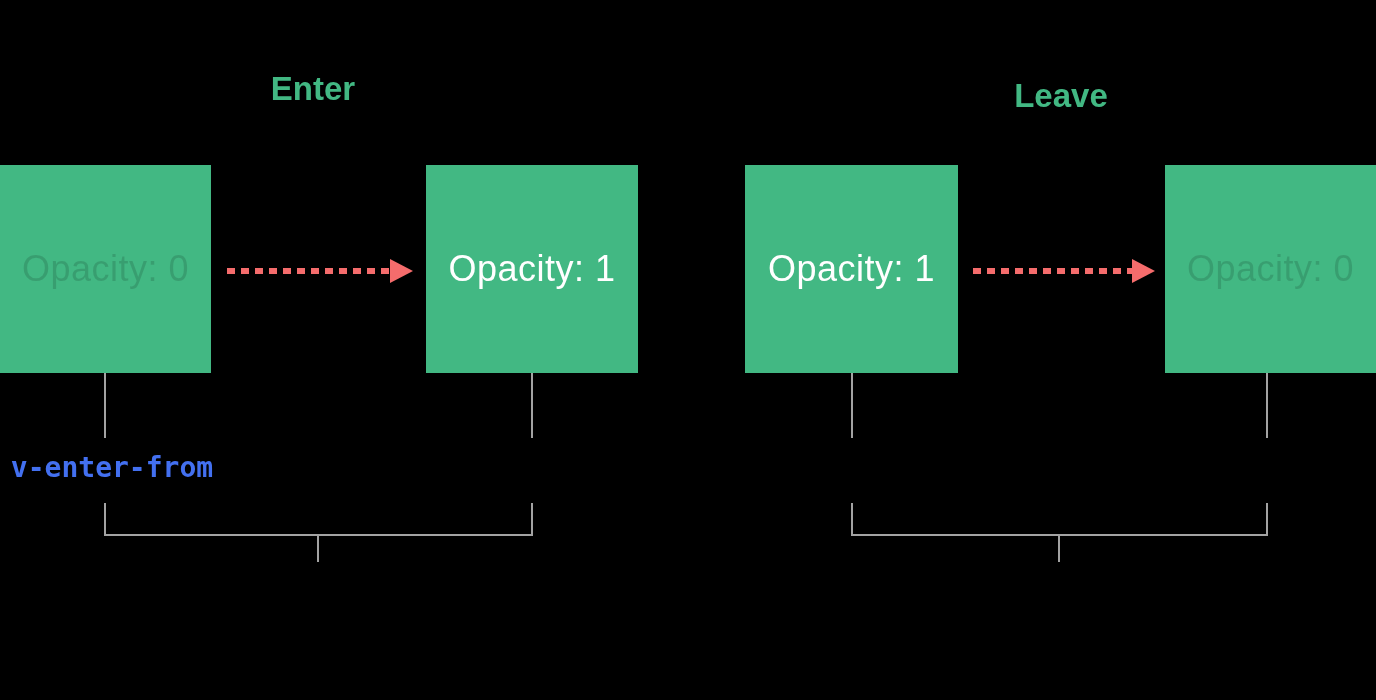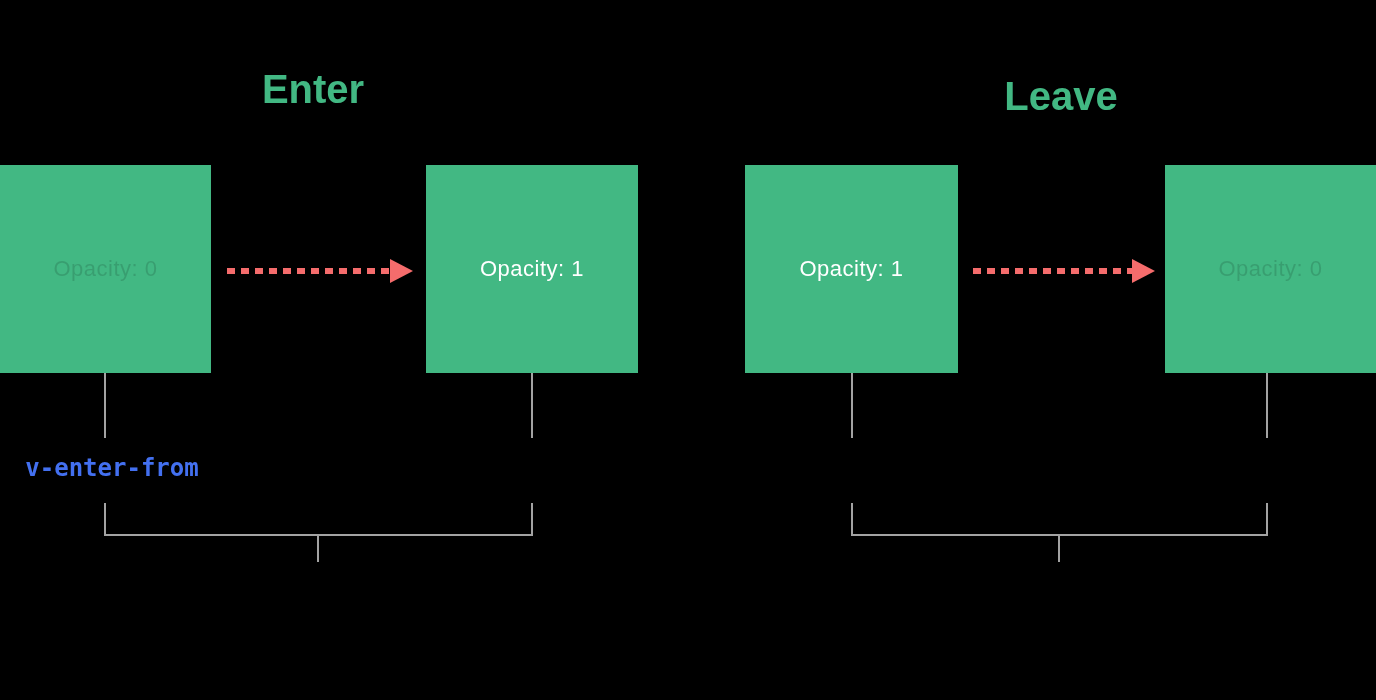--- a/index.html
+++ b/index.html
@@ -3,29 +3,29 @@
 <meta charset="utf-8">
 <style>
   html,body{margin:0;padding:0;background:#000;}
   #stage{
     position:relative;width:1376px;height:700px;overflow:hidden;
     background:var(--background,#000);
     font-family:"Liberation Sans",sans-serif;
   }
   .section-title{
     position:absolute;transform:translateX(-50%);
-    font-size:40px;font-weight:bold;line-height:36px;
+    font-size:33px;font-weight:bold;line-height:36px;
     color:var(--title-green,#42b883);
   }
   .box{
     position:absolute;background:var(--box-green,#42b883);
     display:flex;align-items:center;justify-content:center;
   }
   .box-label{
-    font-size:22px;line-height:34px;letter-spacing:0.5px;
+    font-size:36px;line-height:34px;letter-spacing:0.5px;
     color:var(--box-text-light,#fff);
   }
   .box-label.faded{color:rgba(0,0,0,0.14);}
   .arrow{position:absolute;}
   .arrow-dashes{
     position:absolute;height:6px;width:100%;left:0;top:9px;
     background:repeating-linear-gradient(90deg,
       var(--arrow-red,#f56c6c) 0 8px, transparent 8px 14px);
   }
   .arrow-head{
@@ -34,21 +34,21 @@
     border-top:12px solid transparent;
     border-bottom:12px solid transparent;
   }
   .vline{
     position:absolute;width:2px;height:65px;
     background:var(--line-gray,#a3a3a3);
   }
   .code{
     position:absolute;transform:translateX(-50%);white-space:nowrap;
     font-family:"DejaVu Sans Mono",monospace;font-weight:bold;
-    font-size:24px;line-height:32px;color:var(--code-blue,#4370f0);
+    font-size:28px;line-height:32px;color:var(--code-blue,#4370f0);
   }
   .bracket{
     position:absolute;height:33px;box-sizing:border-box;
     border-left:2px solid var(--line-gray,#a3a3a3);
     border-right:2px solid var(--line-gray,#a3a3a3);
     border-bottom:2px solid var(--line-gray,#a3a3a3);
   }
   .stem{
     position:absolute;width:2px;height:26px;
     background:var(--line-gray,#a3a3a3);

